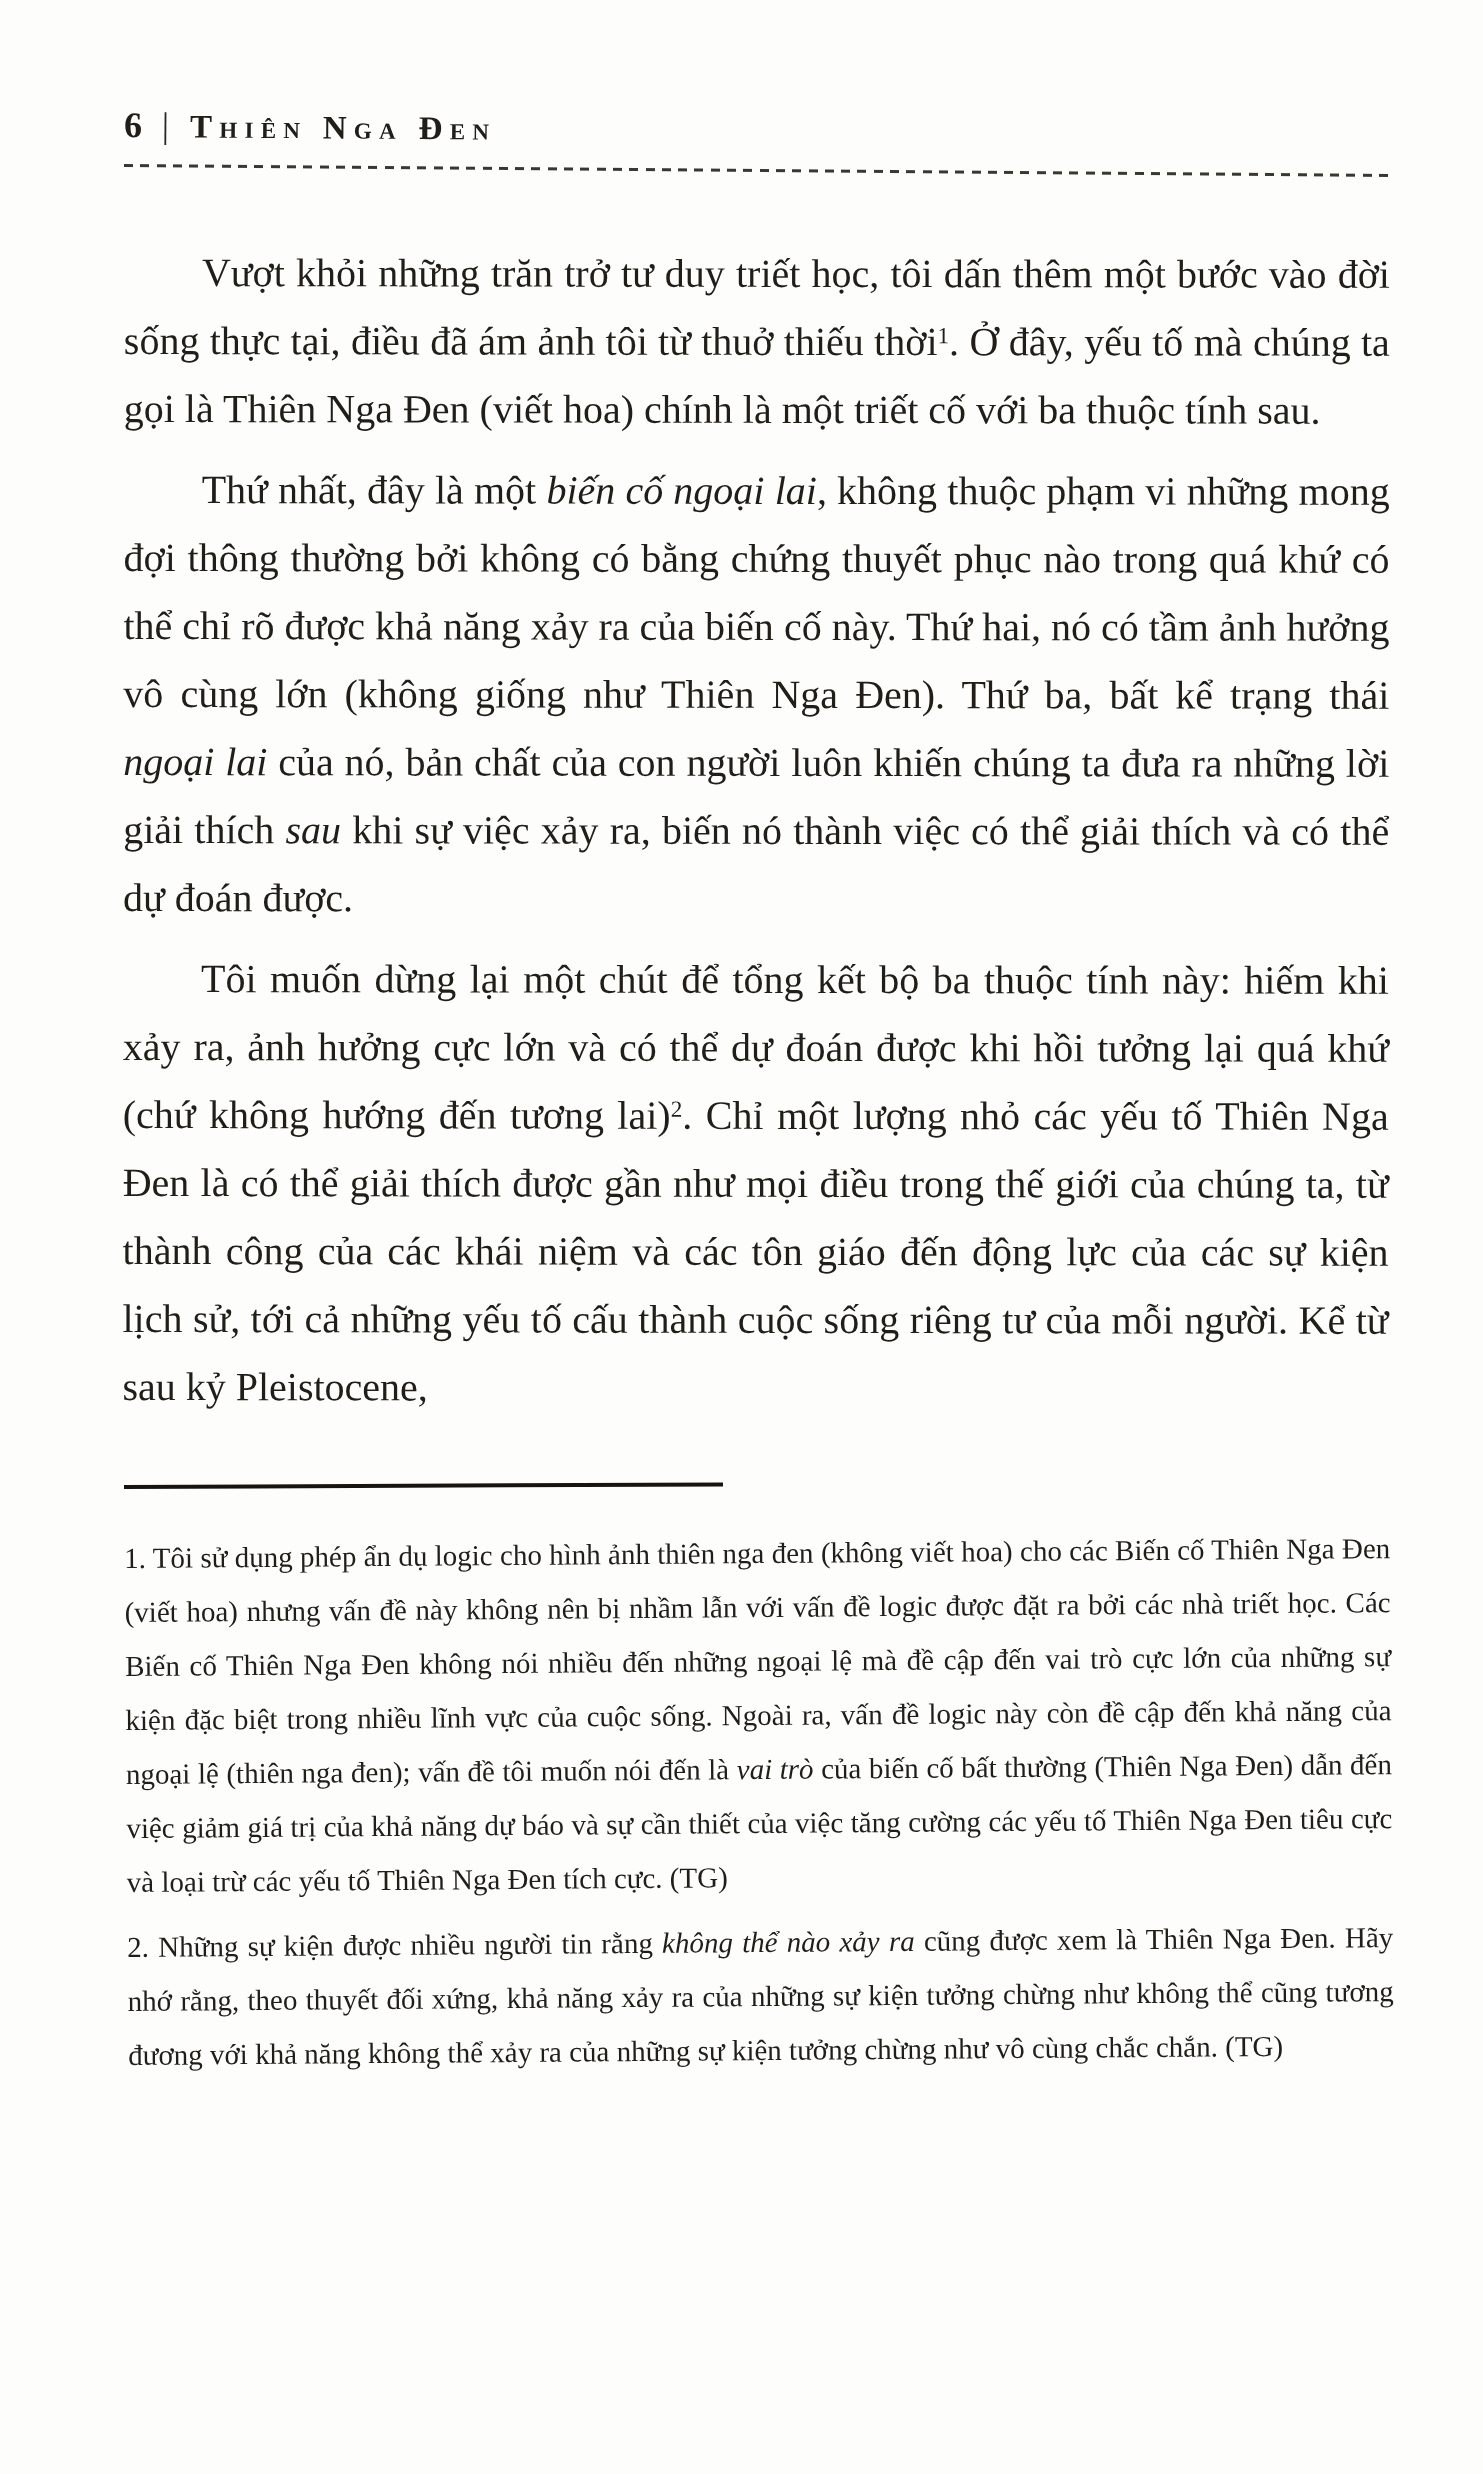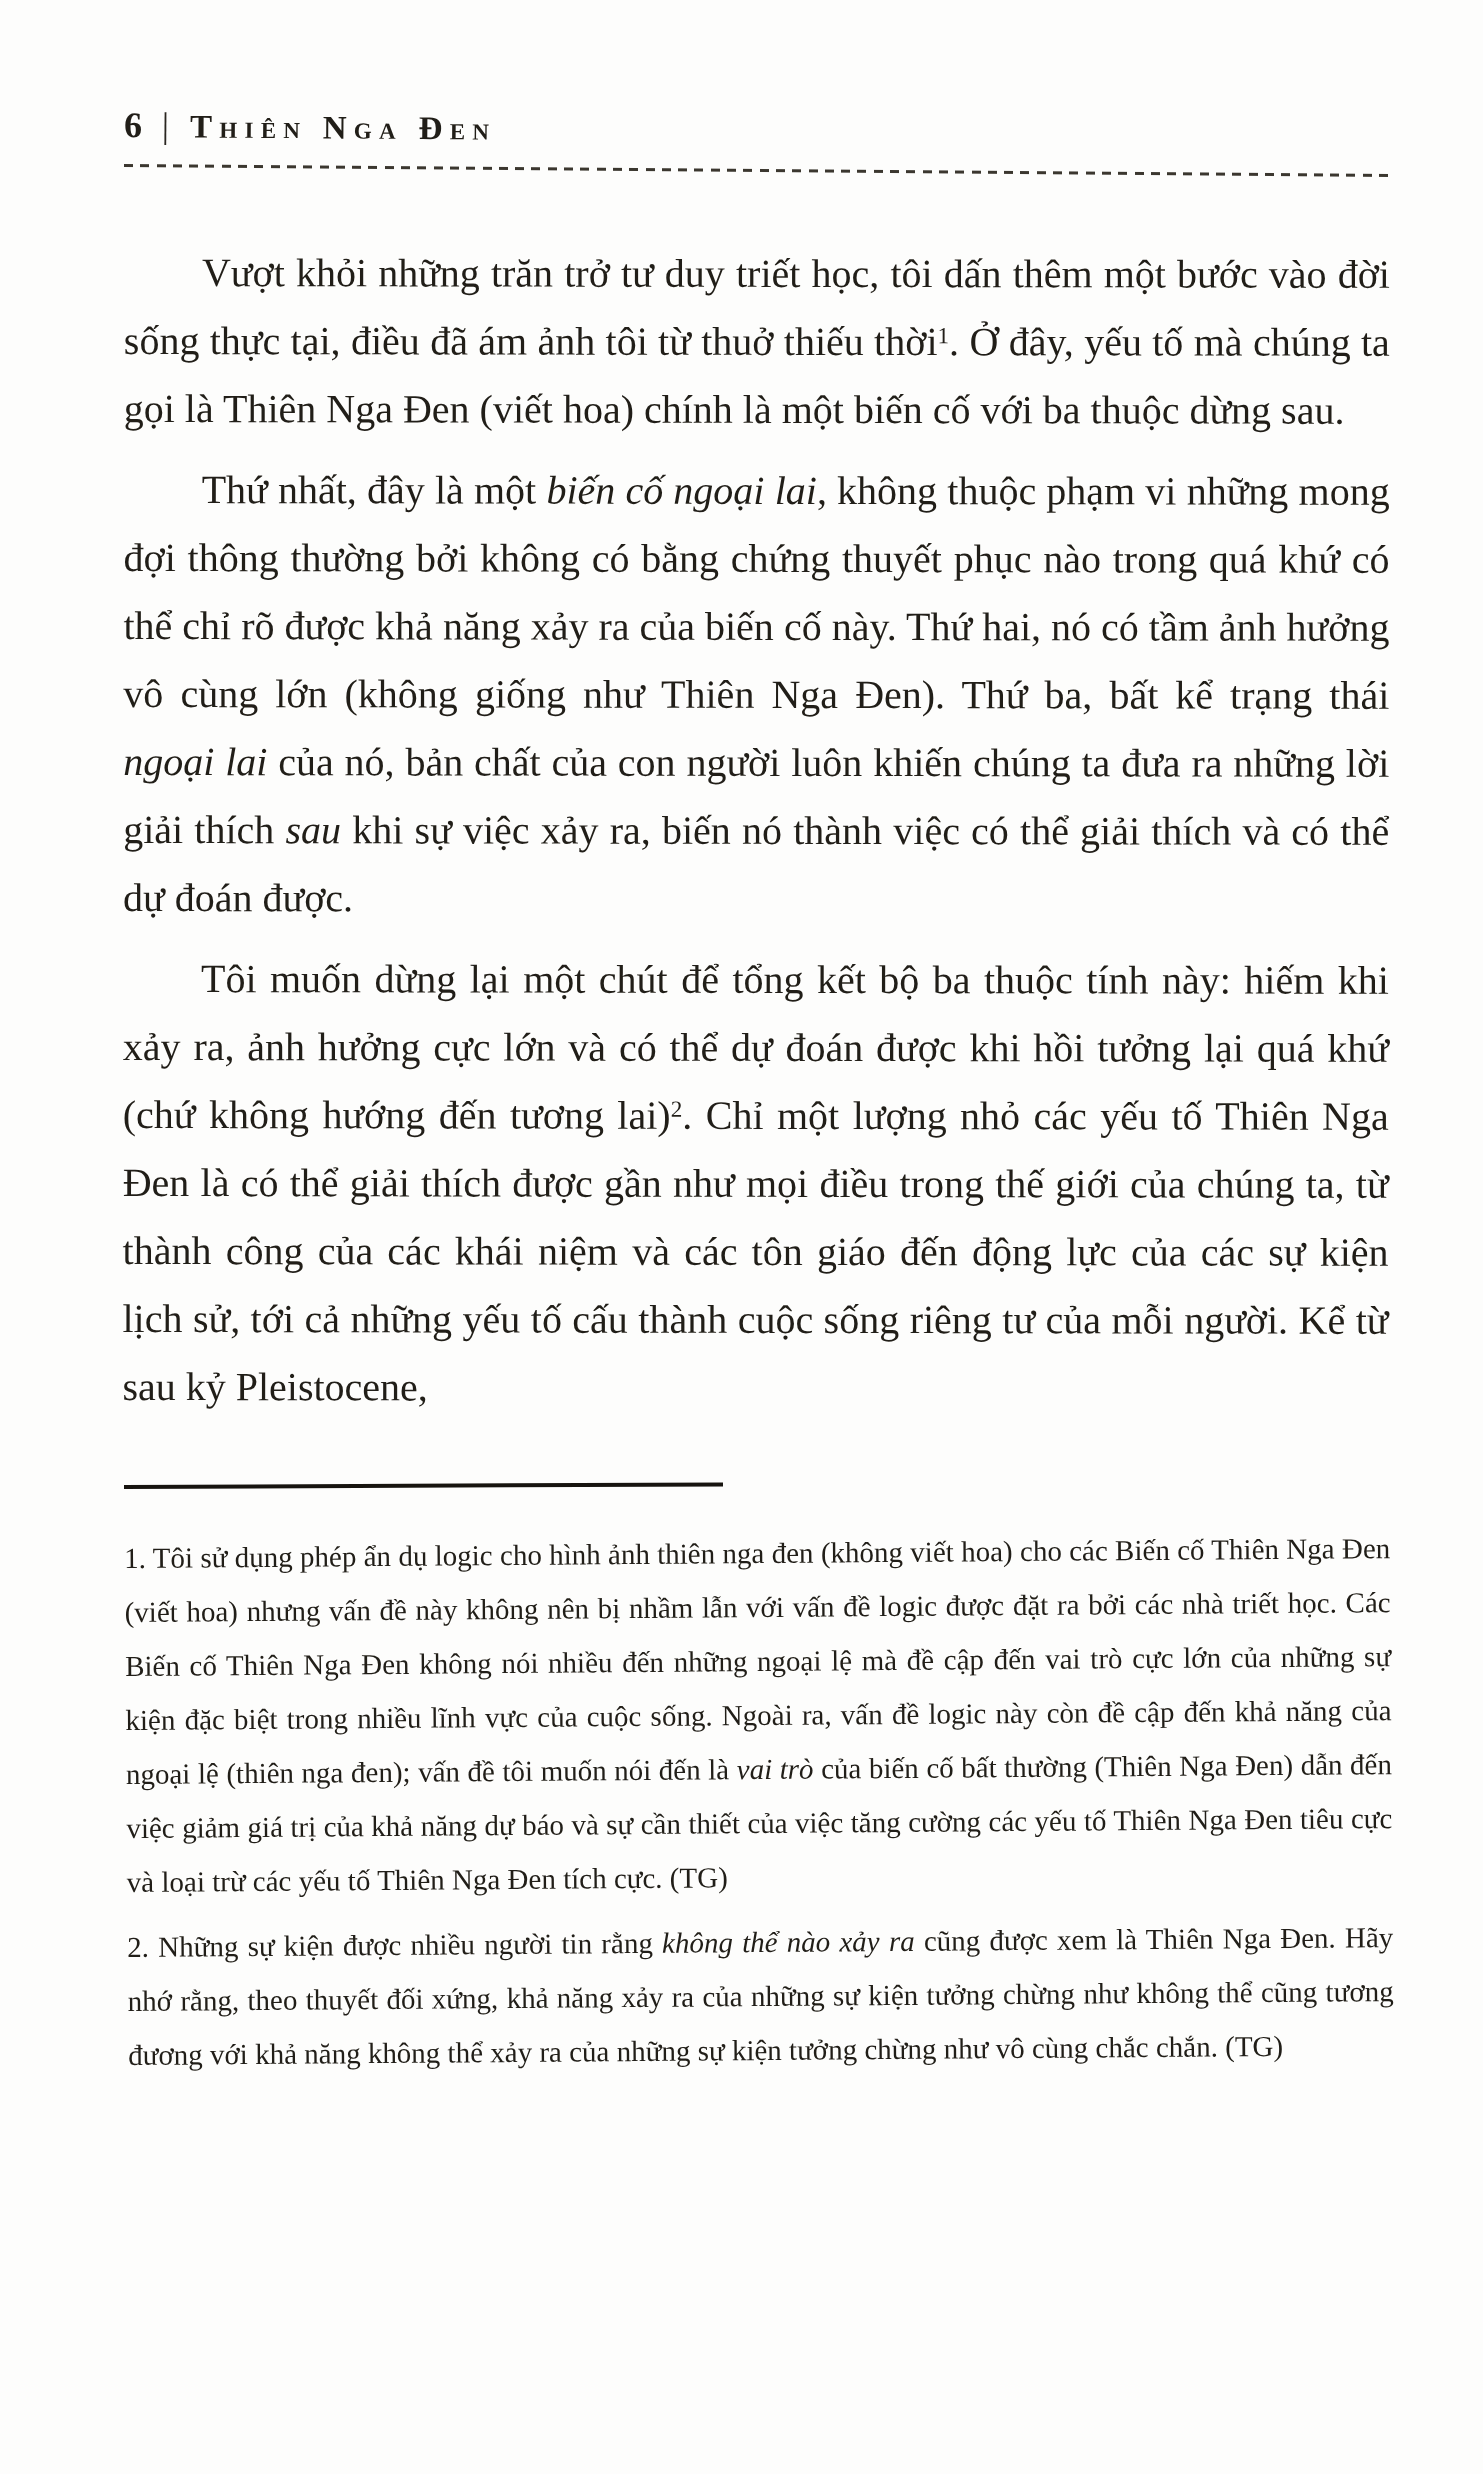--- a/index.html
+++ b/index.html
@@ -98,21 +98,21 @@
 
   <header class="header">
     <span class="pagenum">6</span>
     <span class="hsep">|</span>
     <span class="running-title">Thiên Nga Đen</span>
   </header>
 
   <div class="dashed-rule"></div>
 
   <main class="body-text">
-    <p class="para"><span>Vượt khỏi những trăn trở tư duy triết học, tôi dấn thêm một bước vào đời sống thực tại, điều đã ám ảnh tôi từ thuở thiếu thời</span><sup class="fnref">1</sup><span>. Ở đây, yếu tố mà chúng ta gọi là Thiên Nga Đen (viết hoa) chính là một biến cố với ba thuộc dừng sau.</span></p>
+    <p class="para"><span>Vượt khỏi những trăn trở tư duy triết học, tôi dấn thêm một bước vào đời sống thực tại, điều đã ám ảnh tôi từ thuở thiếu thời</span><sup class="fnref">1</sup><span>. Ở đây, yếu tố mà chúng ta gọi là Thiên Nga Đen (viết hoa) chính là một triết cố với ba thuộc tính sau.</span></p>
 
     <p class="para"><span>Thứ nhất, đây là một </span><span class="it">biến cố ngoại lai</span><span>, không thuộc phạm vi những mong đợi thông thường bởi không có bằng chứng thuyết phục nào trong quá khứ có thể chỉ rõ được khả năng xảy ra của biến cố này. Thứ hai, nó có tầm ảnh hưởng vô cùng lớn (không giống như Thiên Nga Đen). Thứ ba, bất kể trạng thái </span><span class="it">ngoại lai</span><span> của nó, bản chất của con người luôn khiến chúng ta đưa ra những lời giải thích </span><span class="it">sau</span><span> khi sự việc xảy ra, biến nó thành việc có thể giải thích và có thể dự đoán được.</span></p>
 
     <p class="para"><span>Tôi muốn dừng lại một chút để tổng kết bộ ba thuộc tính này: hiếm khi xảy ra, ảnh hưởng cực lớn và có thể dự đoán được khi hồi tưởng lại quá khứ (chứ không hướng đến tương lai)</span><sup class="fnref">2</sup><span>. Chỉ một lượng nhỏ các yếu tố Thiên Nga Đen là có thể giải thích được gần như mọi điều trong thế giới của chúng ta, từ thành công của các khái niệm và các tôn giáo đến động lực của các sự kiện lịch sử, tới cả những yếu tố cấu thành cuộc sống riêng tư của mỗi người. Kể từ sau kỷ Pleistocene,</span></p>
   </main>
 
   <div class="fn-rule"></div>
 
   <section class="footnotes">
     <p class="fn"><span>1. Tôi sử dụng phép ẩn dụ logic cho hình ảnh thiên nga đen (không viết hoa) cho các Biến cố Thiên Nga Đen (viết hoa) nhưng vấn đề này không nên bị nhầm lẫn với vấn đề logic được đặt ra bởi các nhà triết học. Các Biến cố Thiên Nga Đen không nói nhiều đến những ngoại lệ mà đề cập đến vai trò cực lớn của những sự kiện đặc biệt trong nhiều lĩnh vực của cuộc sống. Ngoài ra, vấn đề logic này còn đề cập đến khả năng của ngoại lệ (thiên nga đen); vấn đề tôi muốn nói đến là </span><span class="it">vai trò</span><span> của biến cố bất thường (Thiên Nga Đen) dẫn đến việc giảm giá trị của khả năng dự báo và sự cần thiết của việc tăng cường các yếu tố Thiên Nga Đen tiêu cực và loại trừ các yếu tố Thiên Nga Đen tích cực. (TG)</span></p>

